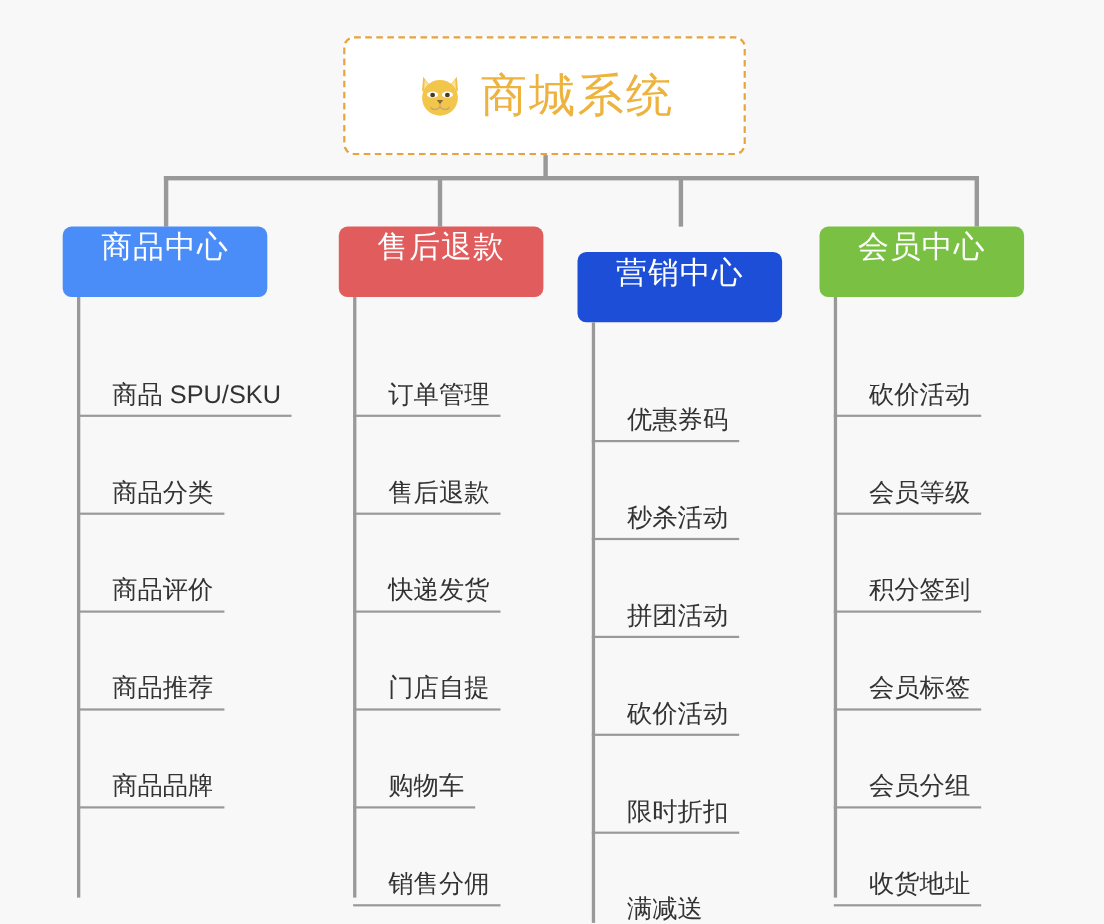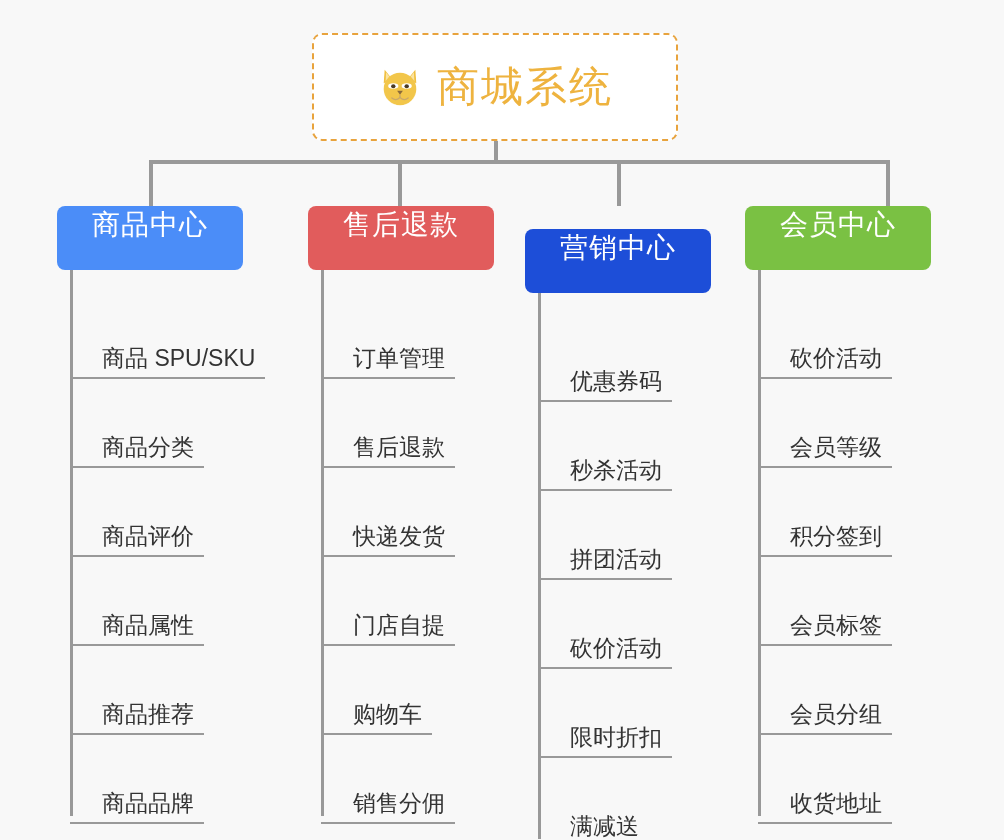--- a/index.html
+++ b/index.html
@@ -165,23 +165,20 @@
       <div class="leaf">
           <span class="leaf-label" style="color: rgb(51, 51, 51); border-bottom-color: rgb(153, 153, 153);">商品 SPU/SKU</span>
         </div>
       <div class="leaf">
           <span class="leaf-label" style="color: rgb(51, 51, 51); border-bottom-color: rgb(153, 153, 153);">商品分类</span>
         </div>
       <div class="leaf">
           <span class="leaf-label" style="color: rgb(51, 51, 51); border-bottom-color: rgb(153, 153, 153);">商品评价</span>
         </div>
       <div class="leaf">
-          <span class="leaf-label" style="color: rgb(51, 51, 51); border-bottom-color: rgb(153, 153, 153);">商品属性</span>
-        </div>
-      <div class="leaf">
           <span class="leaf-label" style="color: rgb(51, 51, 51); border-bottom-color: rgb(153, 153, 153);">商品推荐</span>
         </div>
       <div class="leaf">
           <span class="leaf-label" style="color: rgb(51, 51, 51); border-bottom-color: rgb(153, 153, 153);">商品品牌</span>
         </div>
     </div>
   </div>
 
   <div class="column" id="col-1" style="left:308px; width:186px;">
     <div class="col-header" style="background: rgb(225, 92, 92);">

